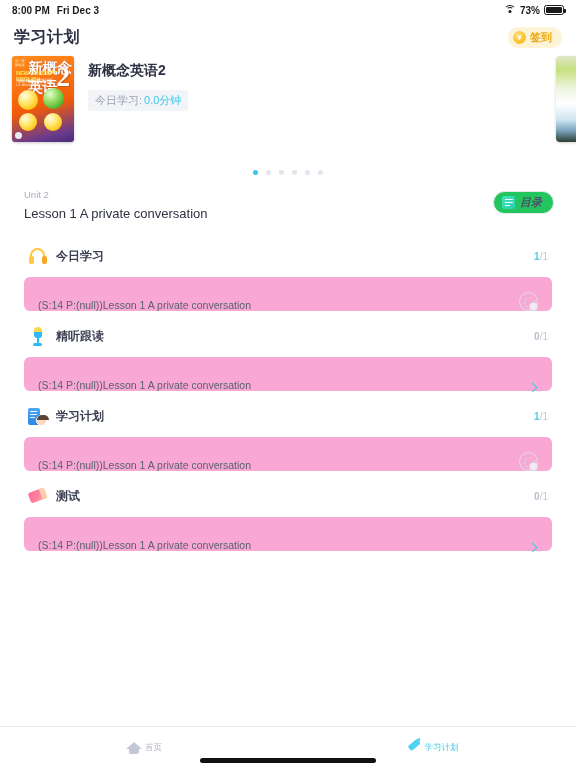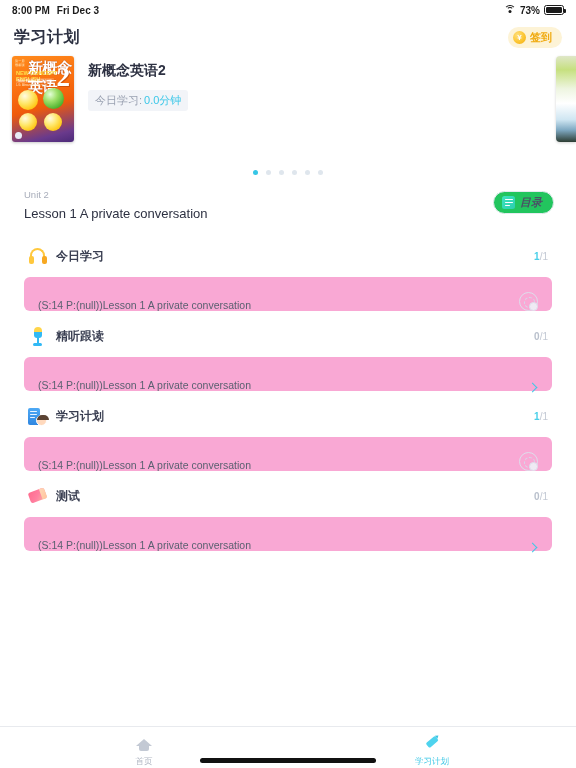--- a/index.html
+++ b/index.html
@@ -154,21 +154,21 @@
      border-radius:6px 6px 0 0; background:#5a4333; }
   .ic-eraser .body { position:absolute; left:0.5px; top:3px; width:17px; height:11px; border-radius:2.5px;
      background: linear-gradient(135deg,#ff6b8e 0%, #ff7fa0 50%, #fbb6a0 100%);
      transform: rotate(-20deg); }
   .ic-eraser .body::after{ content:""; position:absolute; right:0; top:0; bottom:0; width:5.5px;
      background: linear-gradient(135deg,#ffd7b8,#ffc49c); border-radius:0 2.5px 2.5px 0; }
 
   
   .tabbar { position: absolute; left: 0; right: 0; bottom: 0; height: 42px;
     background: #ffffff; border-top: 1px solid #e8eaee; display: flex; }
-  .tab { flex: 1; display: flex; flex-direction: column; align-items: center; justify-content: flex-end; gap: 3px; }
+  .tab { flex: 1; display: flex; flex-direction: row; align-items: center; justify-content: center; gap: 3px; }
   .tab-label { font-size: 8.5px; color: #b2b8c4; }
   .tab.active .tab-label { color: #3ec8e6; }
   .tab-ic { width: 16px; height: 16px; position: relative; }
   .ic-home .roof { position:absolute; left:0; top:2px; width:0;height:0;
      border-left:8px solid transparent; border-right:8px solid transparent; border-bottom:7px solid #c3c9d4;}
   .ic-home .base { position:absolute; left:3px; top:8px; width:10px; height:6px; background:#c3c9d4; border-radius:0 0 2px 2px;}
   .ic-pen .nib { position:absolute; left:2px; top:2px; width:12px; height:5.5px; border-radius:1.5px;
      background:#4ed3ee; transform: rotate(-40deg); }
   .ic-pen .nib::after{ content:""; position:absolute; right:-2.5px; top:0; width:0;height:0;
      border-top:2.75px solid transparent;border-bottom:2.75px solid transparent;border-left:3px solid #38c3e2;}

